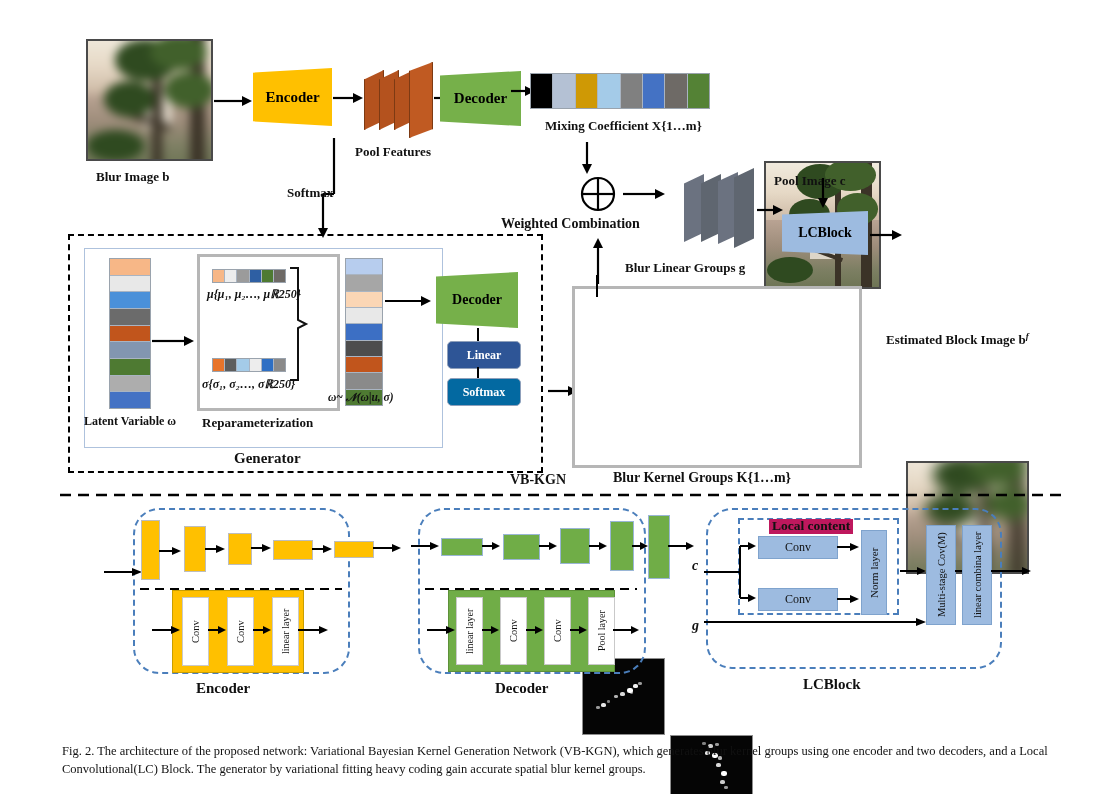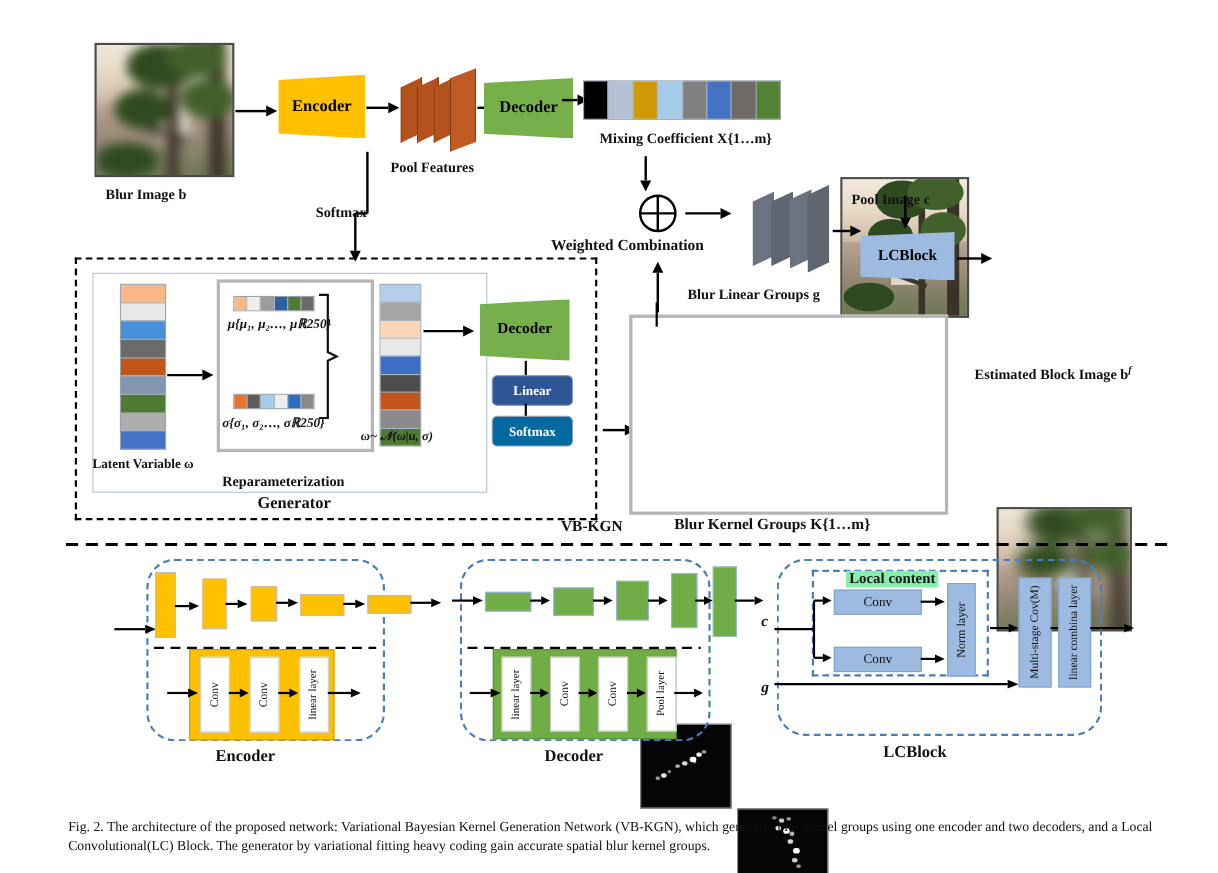--- a/index.html
+++ b/index.html
@@ -260,21 +260,21 @@
 <div class="abs lbl" style="left:84px;top:415px;font-size:12px;">
   <span>Latent Variable ω</span>
 </div>
 
 <svg class="abs" style="left:152px;top:334px;" width="44" height="14">
   <line x1="0" y1="7" x2="32" y2="7" stroke="#000" stroke-width="2.2"></line>
   <polygon points="32,2 42,7 32,12" fill="#000"></polygon>
 </svg>
 
 <div class="abs thingray" style="left:197px;top:254px;width:143px;height:157px;"></div>
-<div class="abs lbl" style="left:202px;top:431px;font-size:13px;">
+<div class="abs lbl" style="left:202px;top:416px;font-size:13px;">
   <span>Reparameterization</span>
 </div>
 
 <div class="hstack" style="left:212px;top:269px;width:74px;height:14px;">
   <i style="background:#f7b787"></i>
     <i style="background:#ededed"></i>
   <i style="background:#9b9b9b"></i>
     <i style="background:#2e5fa3"></i>
   <i style="background:#4e7a32"></i>
     <i style="background:#6e6a66"></i>
@@ -528,21 +528,21 @@
 <div class="abs dashblue" style="left:706px;top:508px;width:296px;height:161px;"></div>
 
 <div class="abs lbl" style="left:692px;top:558px;font-size:14px;font-style:italic;">
   <span>c</span>
 </div>
 <div class="abs lbl" style="left:692px;top:618px;font-size:14px;font-style:italic;">
   <span>g</span>
 </div>
 
 <div class="abs dashblue-sq" style="left:738px;top:518px;width:161px;height:97px;"></div>
-<div class="abs lbl" style="left:769px;top:519px;font-size:13.5px;background:#86efac;padding:0 3px;">
+<div class="abs lbl" style="left:769px;top:519px;font-size:13.5px;background:#be185d;padding:0 3px;">
   <span>Local content</span>
 </div>
 
 <svg class="abs" style="left:704px;top:538px;" width="54" height="66">
   <line x1="0" y1="34" x2="36" y2="34" stroke="#000" stroke-width="2"></line>
   <line x1="36" y1="8" x2="36" y2="60" stroke="#000" stroke-width="2"></line>
   <line x1="36" y1="8" x2="44" y2="8" stroke="#000" stroke-width="2"></line>
   <polygon points="44,4 52,8 44,12" fill="#000"></polygon>
   <line x1="36" y1="60" x2="44" y2="60" stroke="#000" stroke-width="2"></line>
   <polygon points="44,56 52,60 44,64" fill="#000"></polygon>

